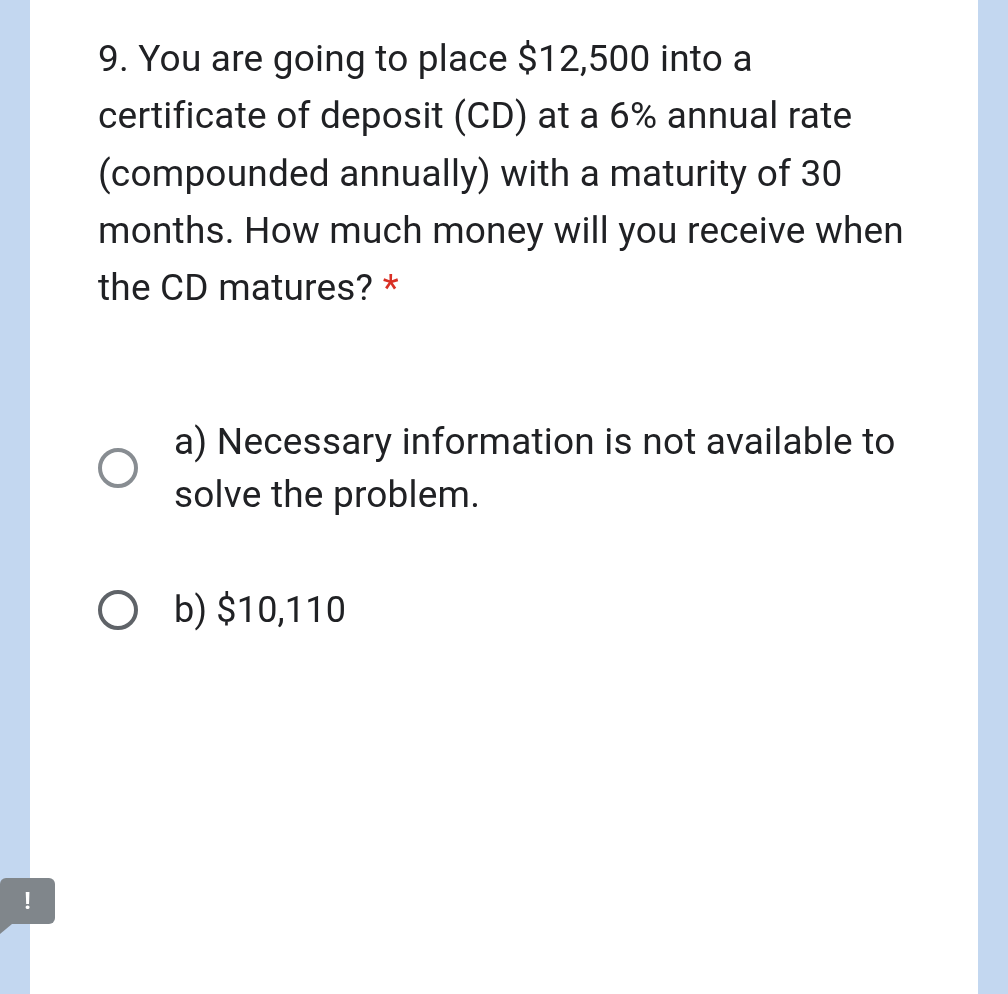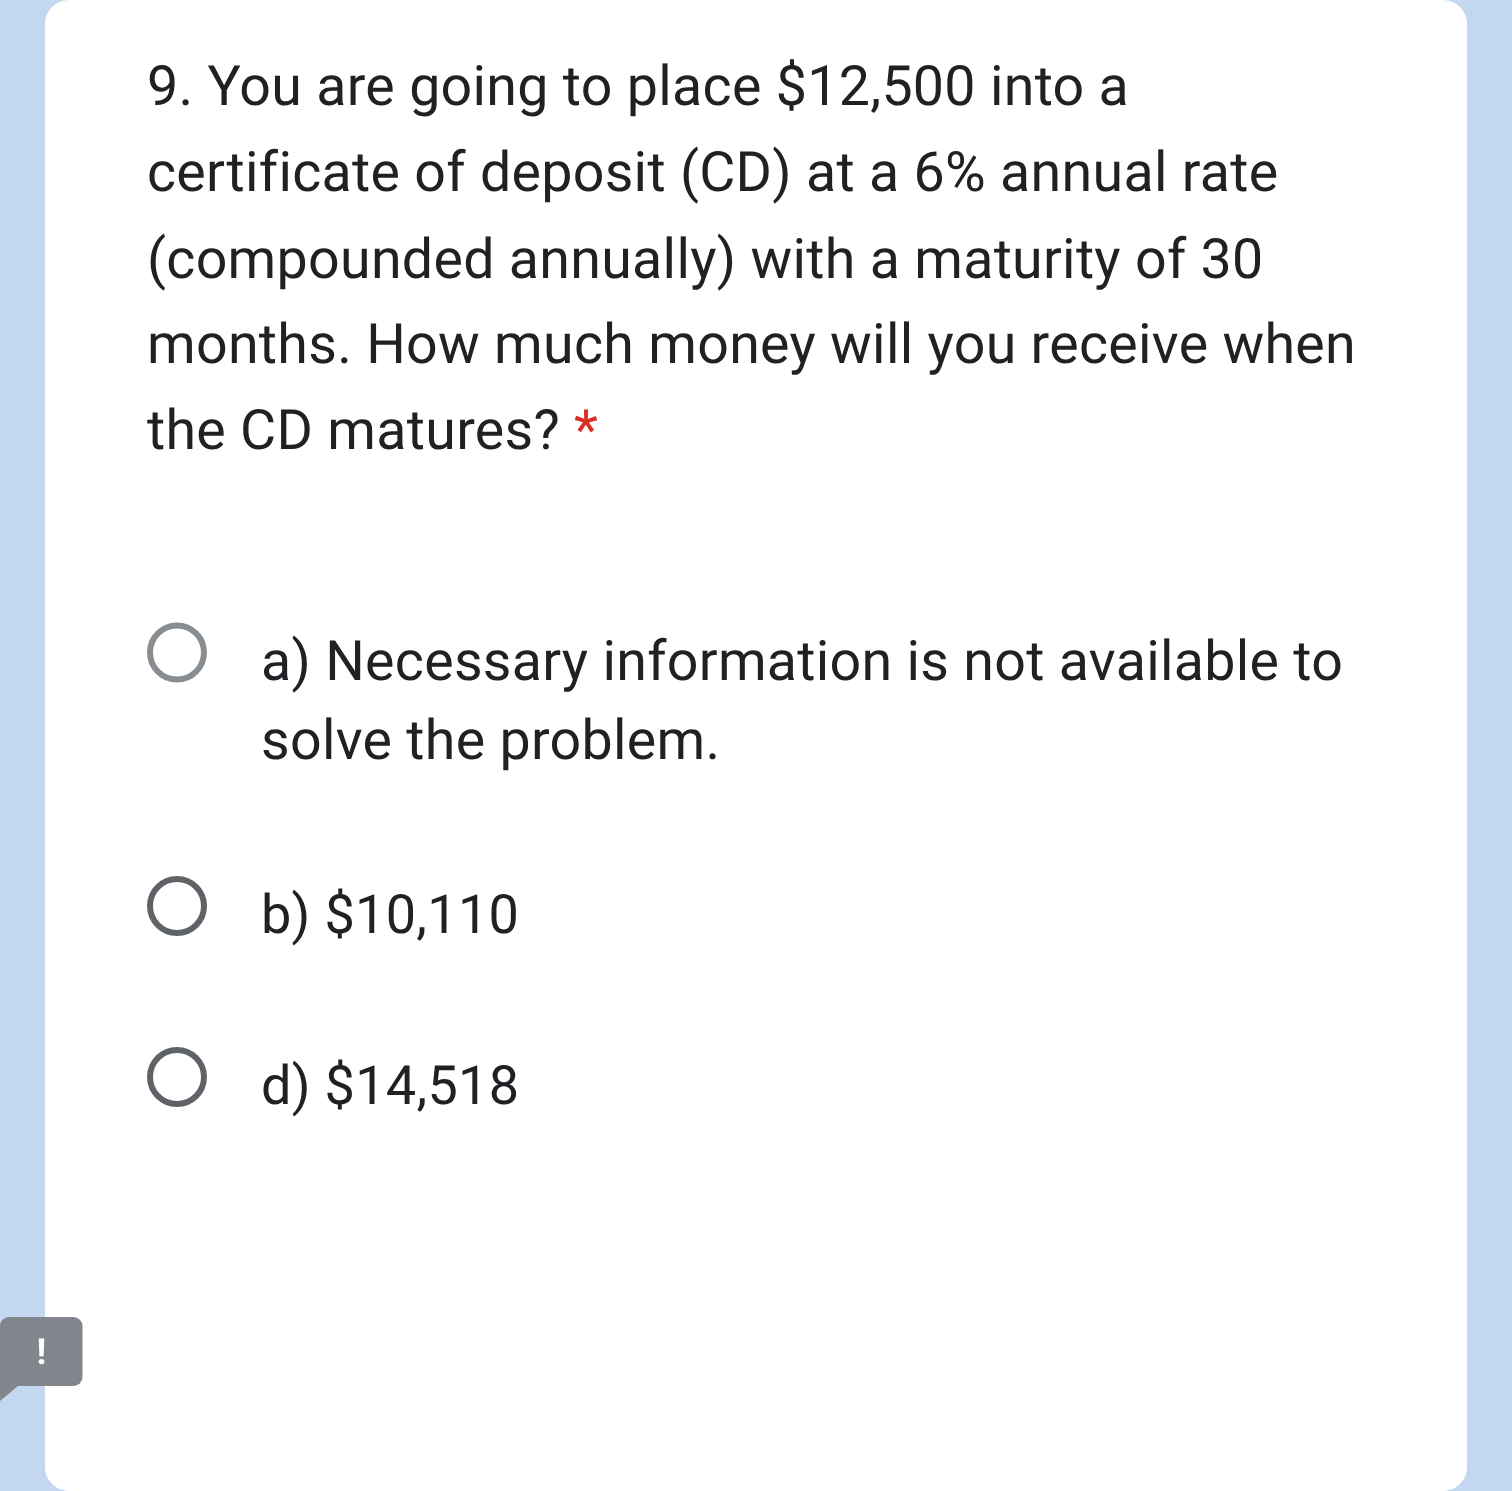--- a/index.html
+++ b/index.html
@@ -13,39 +13,40 @@
       width: 1008px;
       height: 994px;
       overflow: hidden;
       position: relative;
     }
     .card {
       background: #ffffff;
       margin: 0 30px;
       padding: 0 68px;
       height: 100%;
-      border-radius: 16px;
+      border-radius: 0;
       position: relative;
     }
     .question-text {
       font-size: 37px;
       color: #202124;
       line-height: 1.55;
       padding-top: 30px;
       letter-spacing: 0.2px;
       font-weight: 400;
     }
     .required-asterisk {
       color: #d93025;
     }
     .options {
       margin-top: 98px;
     }
     .option {
       display: flex;
+      align-items: center;
       margin-bottom: 62px;
     }
     .radio {
       width: 40px;
       height: 40px;
       min-width: 40px;
       border: 4px solid #5f6368;
       border-radius: 50%;
       margin-right: 36px;
       background: transparent;
@@ -105,22 +106,18 @@
 
   <div class="options">
     <div class="option">
       <div class="radio"></div>
       <div class="option-label">a) Necessary information is not available to solve the problem.</div>
     </div>
     <div class="option">
       <div class="radio"></div>
       <div class="option-label">b) $10,110</div>
     </div>
-    <div class="option">
-      <div class="radio"></div>
-      <div class="option-label">d) $14,518</div>
-    </div>
   </div>
 </div>
 
 <div class="report-badge">
   <span class="exclaim">!</span>
 </div>
 
 </body></html>

